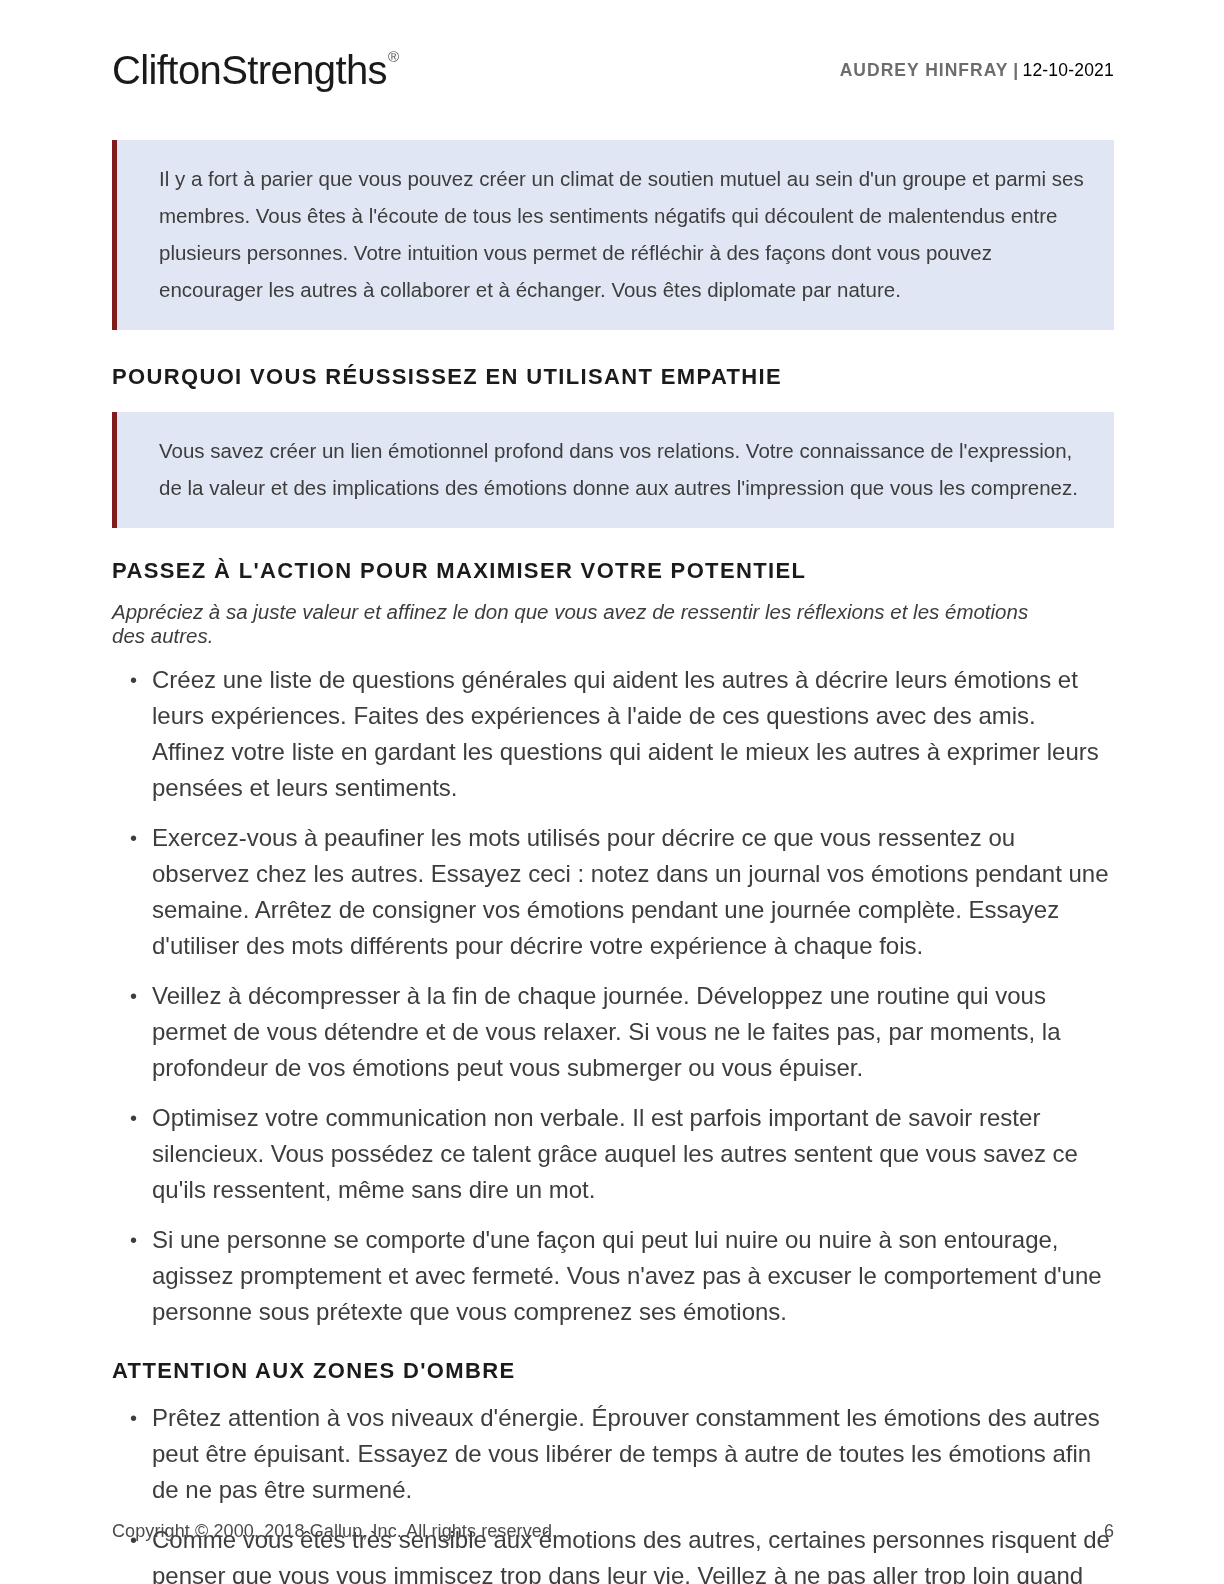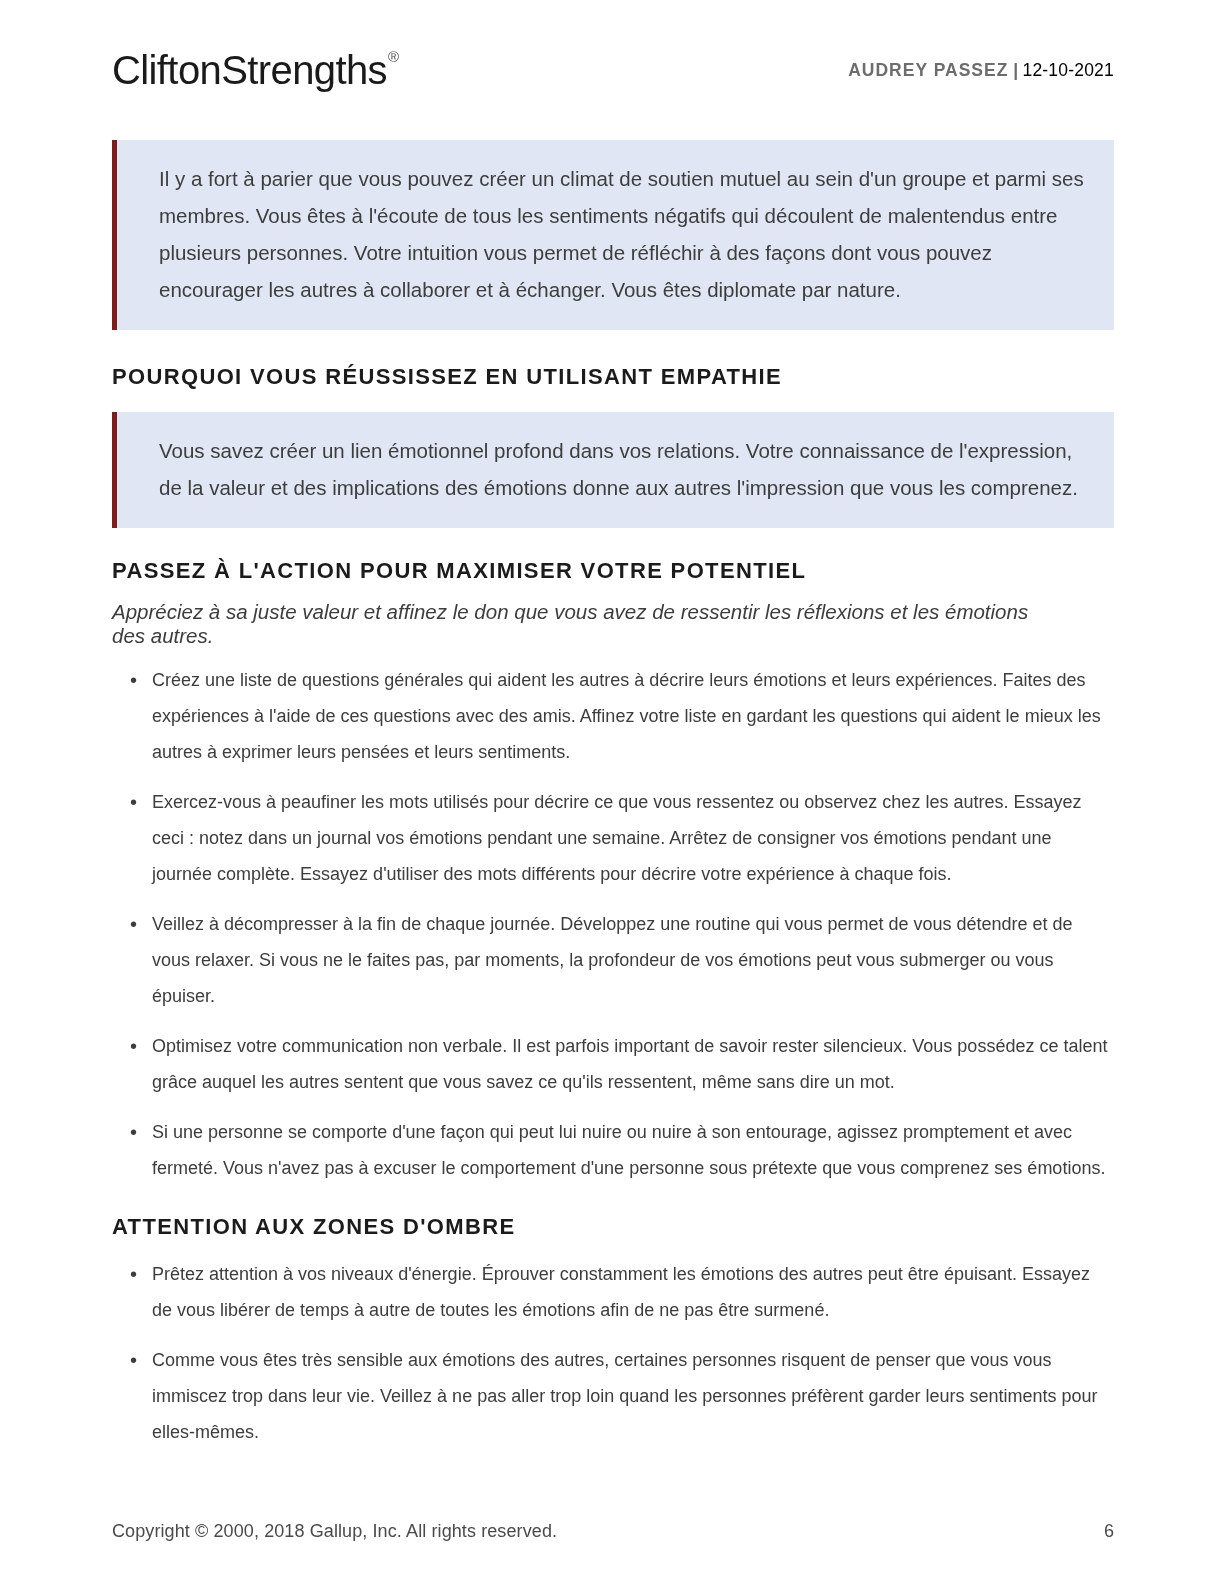--- a/index.html
+++ b/index.html
@@ -123,21 +123,21 @@
 
   
   ul.bullets {
     list-style: none;
     margin: 0;
     padding: 0;
   }
   ul.bullets > li {
     position: relative;
     padding-left: 40px;
-    font-size: 18px;
+    font-size: 24px;
     line-height: 36px;
     color: #3d3d3d;
     margin-bottom: 14px;
     max-width: 960px;
   }
   ul.bullets > li:last-child { margin-bottom: 0; }
   ul.bullets > li::before {
     content: "\2022";
     position: absolute;
     left: 18px;
@@ -173,21 +173,21 @@
 </style>
 </head>
 <body>
 
 <div class="page">
 
   <div class="header">
     <div class="brand"><span>CliftonStrengths</span><span class="reg">®</span></div>
 
     <div class="header-meta">
-      <span class="name">AUDREY PASSEZ</span>
+      <span class="name">AUDREY HINFRAY</span>
       <span class="sep">|</span>
       <span class="date">12-10-2021</span>
     </div>
   </div>
 
   <div class="content">
 
     <div class="callout">
       <p>Il y a fort à parier que vous pouvez créer un climat de soutien mutuel au sein d'un groupe et parmi ses membres. Vous êtes à l'écoute de tous les sentiments négatifs qui découlent de malentendus entre plusieurs personnes. Votre intuition vous permet de réfléchir à des façons dont vous pouvez encourager les autres à collaborer et à échanger. Vous êtes diplomate par nature.</p>
     </div>

